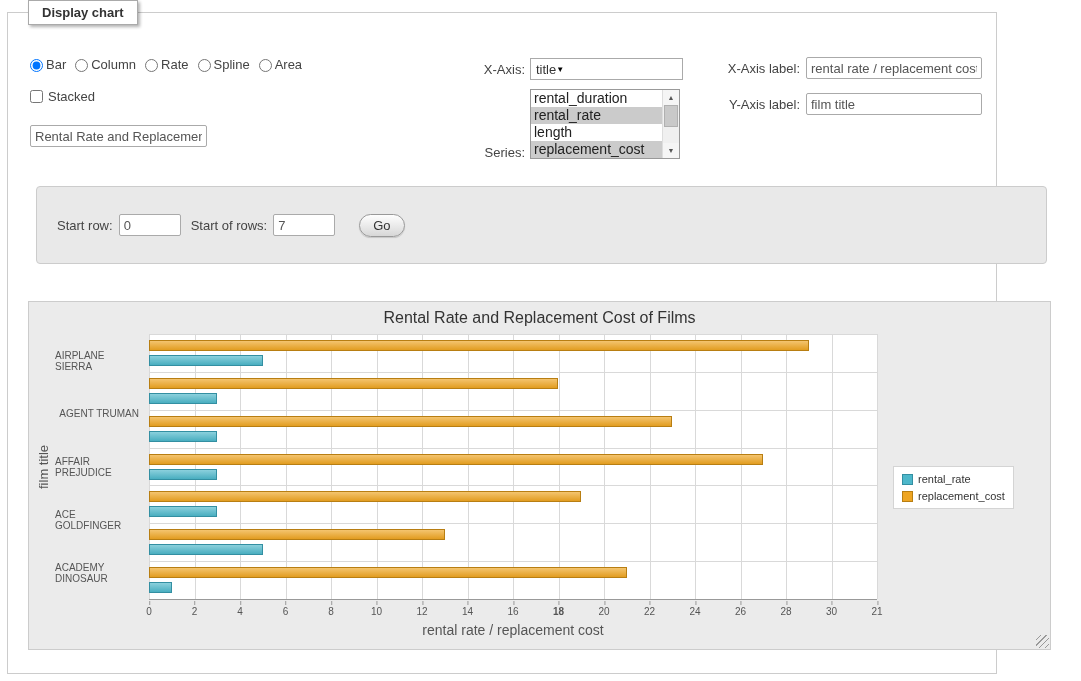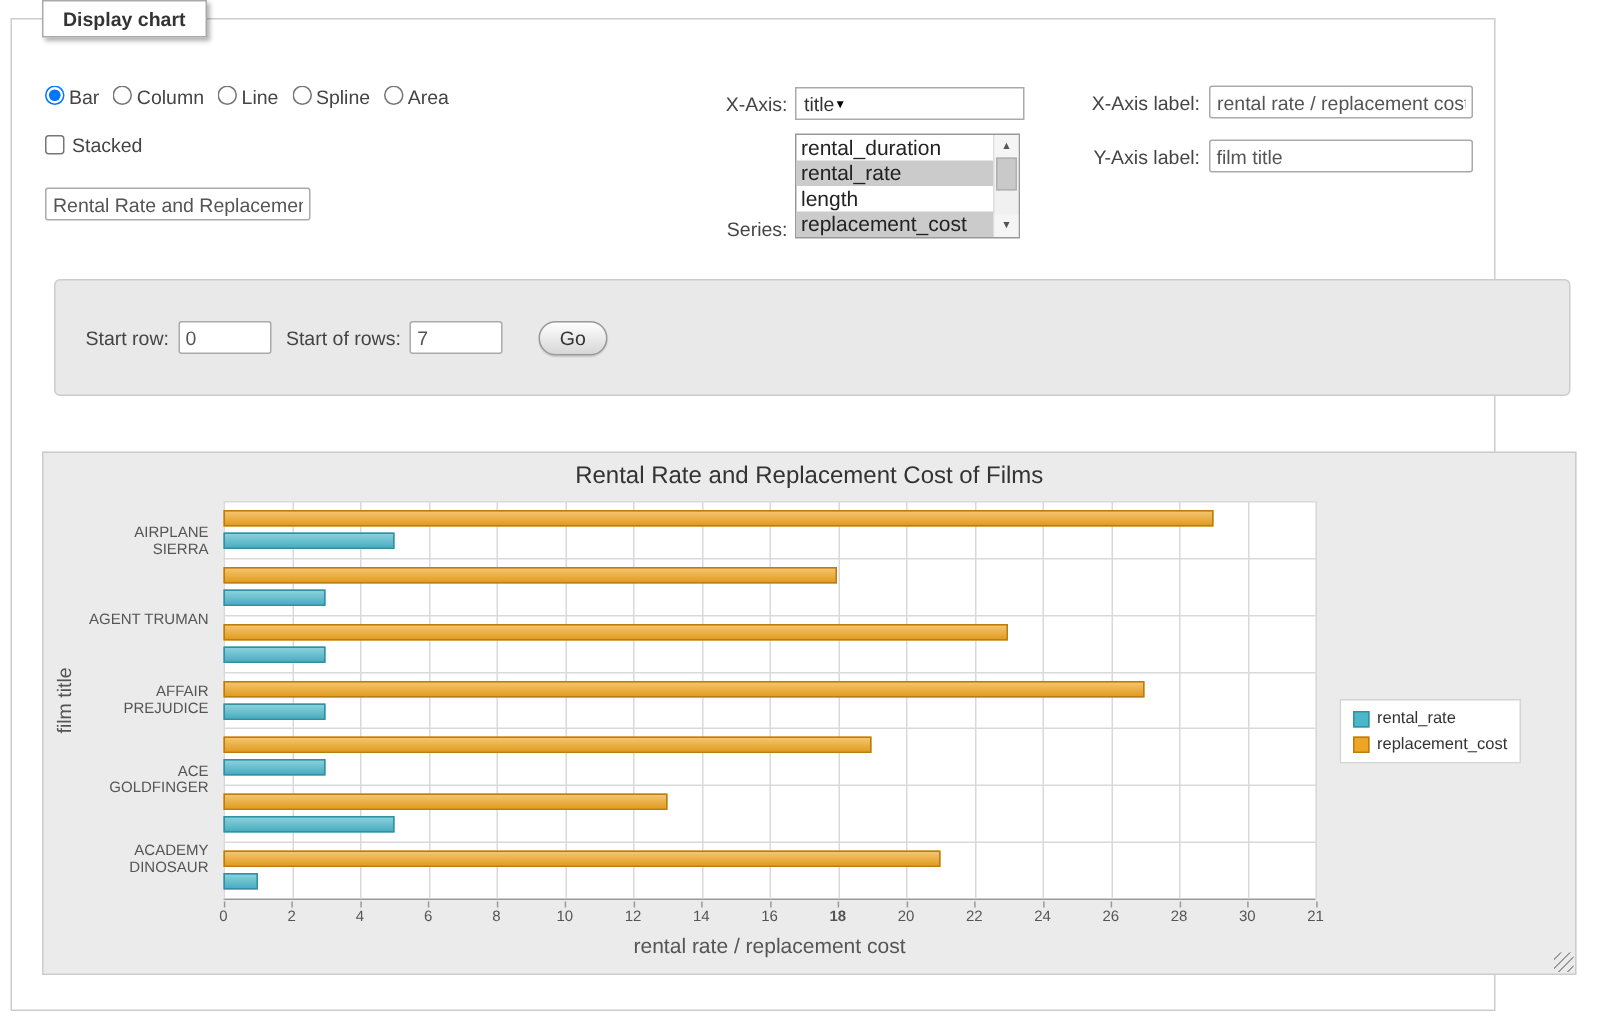--- a/index.html
+++ b/index.html
@@ -1,21 +1,21 @@
 <!DOCTYPE html>
 <html><head>
 <meta charset="utf-8">
 <style>
   *{box-sizing:border-box;margin:0;padding:0}
   html,body{width:1081px;height:681px}
   body{font-family:"Liberation Sans",sans-serif;background:#fff;position:relative;font-size:13px;color:#444}
   .frame{position:absolute;left:7px;top:12px;width:990px;height:662px;border:1px solid #ccc;background:#fff}
   .legend-box{position:absolute;left:20px;top:-13px;background:#fff;border:1px solid #aaa;padding:4px 13px;font-weight:bold;font-size:13px;color:#333;box-shadow:2px 2px 3px rgba(0,0,0,.3)}
   .type-radios{position:absolute;left:22px;top:44px;display:flex;gap:9px;align-items:center}
-  .radio-opt{display:flex;align-items:flex-start;gap:3px;cursor:pointer}
+  .radio-opt{display:flex;align-items:flex-end;gap:3px;cursor:pointer}
   .stacked{position:absolute;left:22px;top:76px;display:flex;gap:5px;align-items:center;cursor:pointer}
   input[type=text]{border:1px solid #aaa;border-radius:2px;height:22px;padding:0 4px;font:13px "Liberation Sans",sans-serif;color:#555;background:#fff}
   .title-input{position:absolute;left:22px;top:112px;width:177px}
   .lbl{color:#444}
   .xaxis-lbl{position:absolute;left:437px;top:49px;width:80px;text-align:right}
   .select{position:absolute;left:522px;top:45px;width:153px;height:22px;border:1px solid #aaa;background:#fff;display:flex;align-items:center;padding:0 5px;color:#333;cursor:default}
   .select .arrow{font-size:8px;color:#000}
   .series-lbl{position:absolute;left:437px;top:132px;width:80px;text-align:right}
   .listbox{position:absolute;left:522px;top:76px;width:150px;height:70px;border:1px solid #999;background:#fff;overflow:hidden}
   .opts{position:absolute;left:0;top:0;right:17px;bottom:0}
@@ -29,21 +29,21 @@
   .x-label-input{position:absolute;left:798px;top:44px;width:176px}
   .y-label-lbl{position:absolute;left:690px;top:84px;width:102px;text-align:right}
   .y-label-input{position:absolute;left:798px;top:80px;width:176px}
   .rows-panel{position:absolute;left:28px;top:173px;width:1011px;height:78px;background:#e9e9e9;border:1px solid #ccc;border-radius:4px;display:flex;align-items:center;padding:0 20px}
   .rows-panel input[type=text]{width:62px;margin:0 10px 0 6px}
   .go-btn{margin-left:14px;padding:3px 13px;border:1px solid #999;border-radius:13px;background:linear-gradient(#fefefe,#d7d7d7);font:13px "Liberation Sans",sans-serif;color:#333;cursor:pointer;box-shadow:0 1px 1px rgba(0,0,0,.15)}
   .chart{position:absolute;left:20px;top:288px;width:1023px;height:349px;background:#ebebeb;border:1px solid #ccc}
   .chart-title{position:absolute;top:7px;left:0;width:100%;text-align:center;font-size:16px;color:#333}
   .y-title{position:absolute;left:2px;top:32px;height:266px;width:24px;display:flex;align-items:center;justify-content:center;color:#555;font-size:13px;writing-mode:vertical-rl;transform:rotate(180deg)}
   .cats{position:absolute;left:26px;top:32px;width:90px;height:266px;display:flex;flex-direction:column}
-  .cat{flex:1;display:flex;align-items:center;justify-content:flex-end;font-size:10px;color:#555;padding-right:6px;text-align:right}
+  .cat{flex:1;display:flex;align-items:center;justify-content:flex-end;font-size:10px;color:#555;padding-right:6px;}
   .plot{position:absolute;left:120px;top:32px;width:728px;height:266px;background:#fff;border-bottom:1px solid #999}
   .vgrid{position:absolute;top:0;bottom:0;width:1px;background:#d9d9d9}
   .hgrid{position:absolute;left:0;right:0;height:1px;background:#d9d9d9}
   .band{position:absolute;left:0;width:100%}
   .bar{position:absolute;left:0;height:11px;border:1px solid;background-image:linear-gradient(rgba(255,255,255,.35),rgba(0,0,0,.05))}
   .xticks{position:absolute;left:120px;top:299px;width:728px;height:18px}
   .tick{position:absolute;top:5px;transform:translateX(-50%);font-size:10px;color:#555}
   .tick::before{content:'';position:absolute;left:50%;top:-5px;width:1px;height:4px;background:#999}
   .x-title{position:absolute;left:120px;top:320px;width:728px;text-align:center;font-size:14px;color:#555}
   .legend{position:absolute;left:864px;top:164px;background:#fff;border:1px solid #d4d4d4;padding:6px 8px;display:flex;flex-direction:column;gap:5px}
@@ -62,21 +62,21 @@
       <label class="radio-opt">
         <input type="radio" name="ctype" checked="" style="">
         <span>Bar</span>
       </label>
       <label class="radio-opt">
         <input type="radio" name="ctype" style="">
         <span>Column</span>
       </label>
       <label class="radio-opt">
         <input type="radio" name="ctype" style="">
-        <span>Line</span>
+        <span>Rate</span>
       </label>
       <label class="radio-opt">
         <input type="radio" name="ctype" style="">
         <span>Spline</span>
       </label>
       <label class="radio-opt">
         <input type="radio" name="ctype" style="">
         <span>Area</span>
       </label>
     </div>

